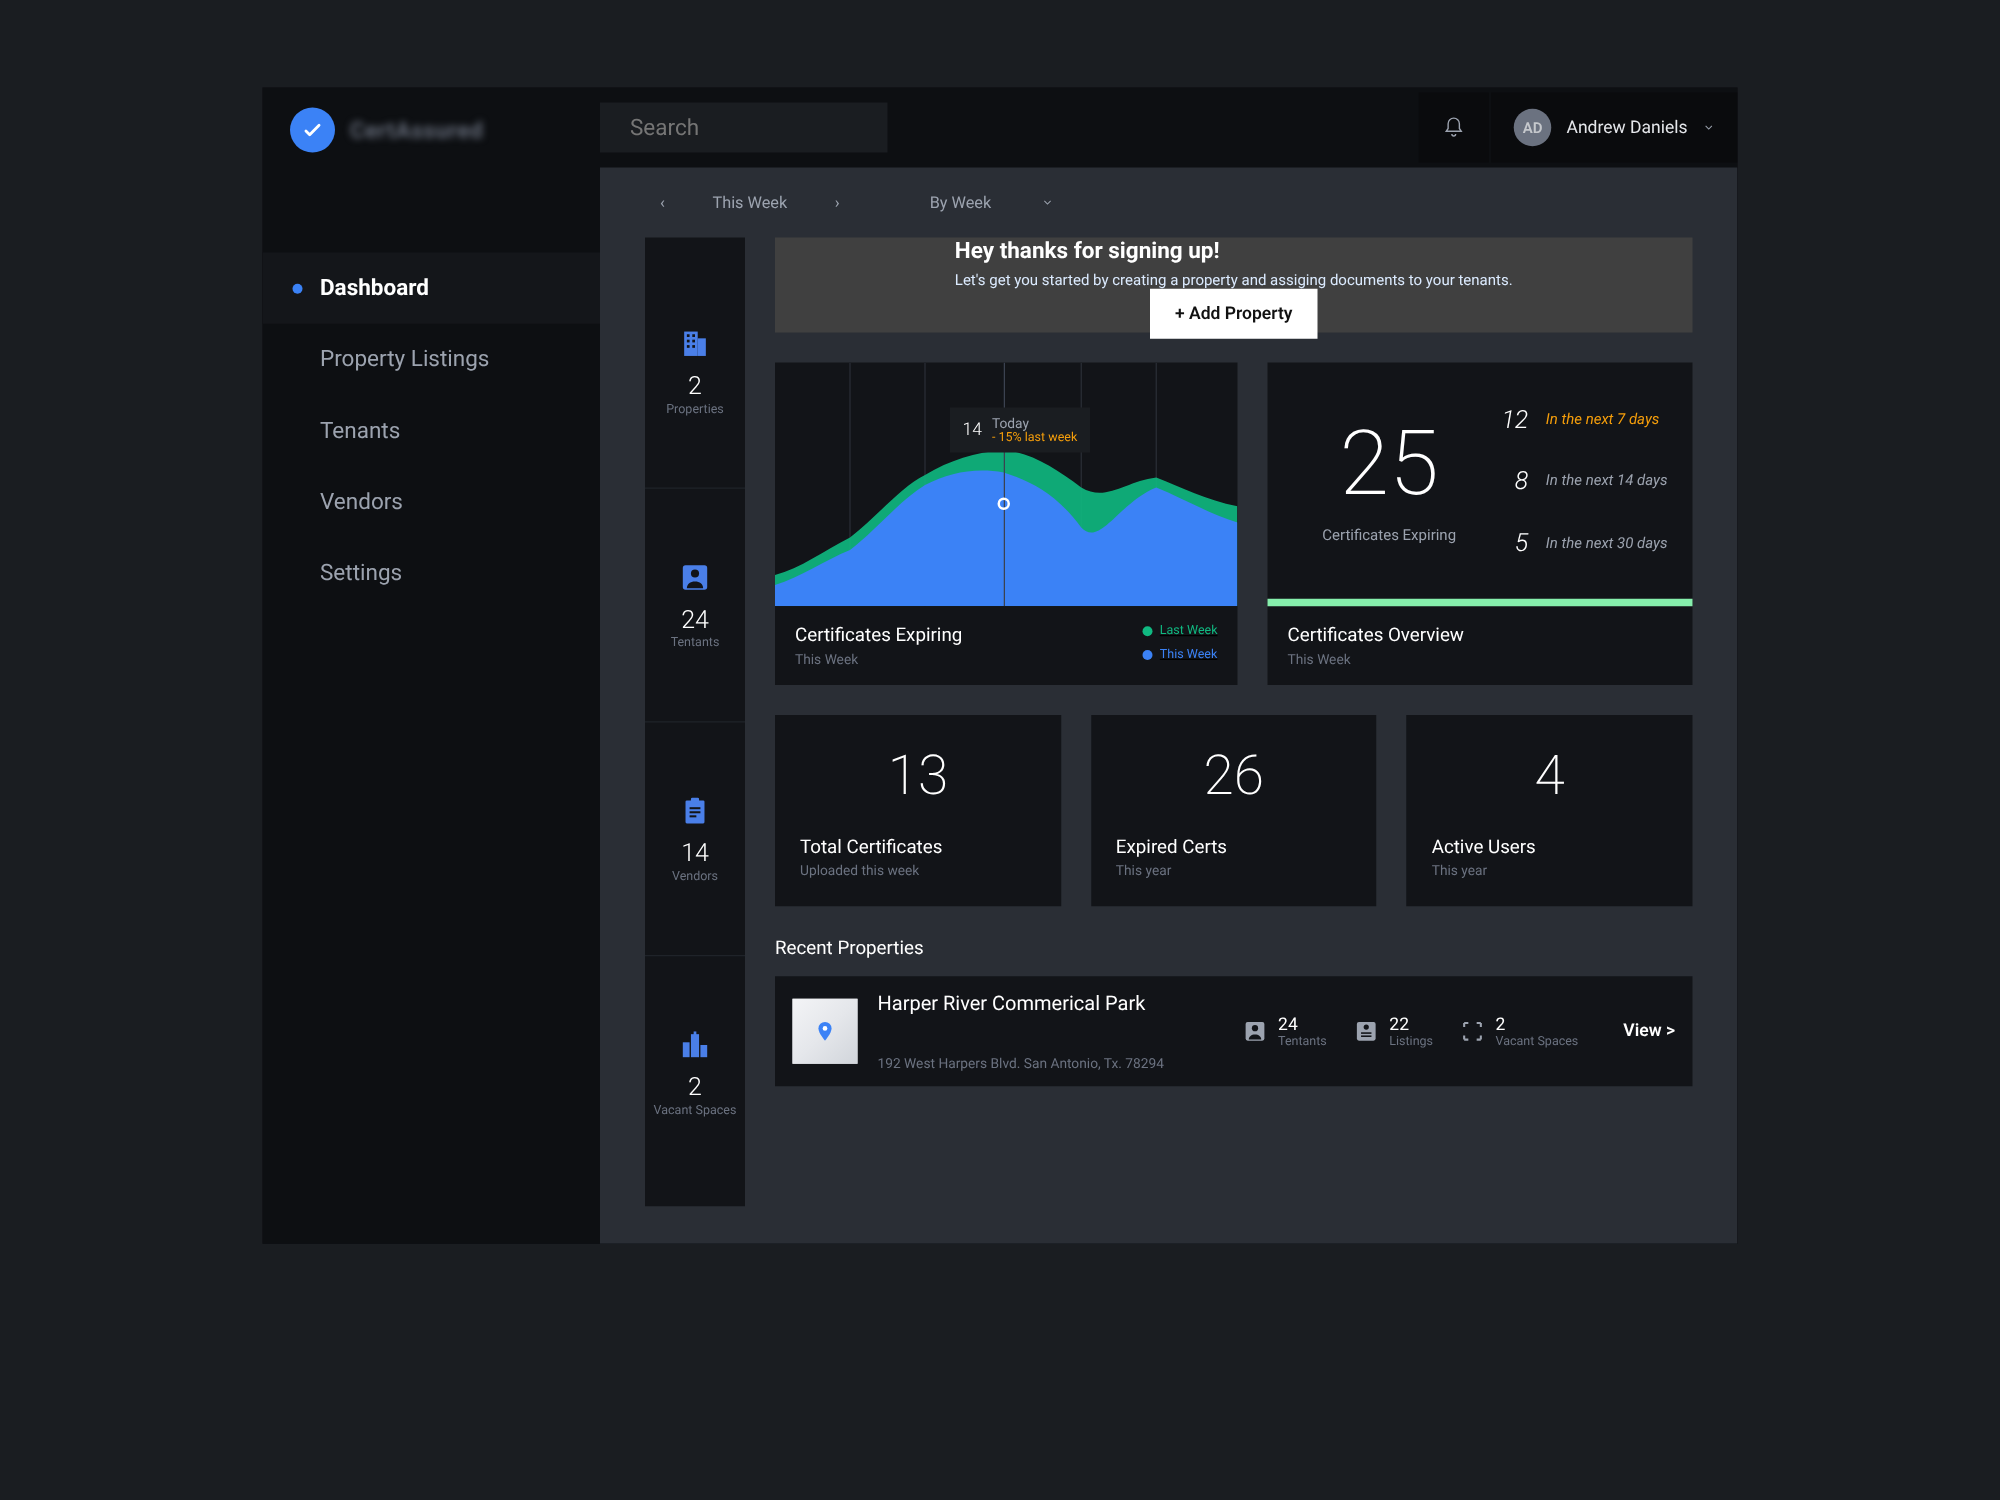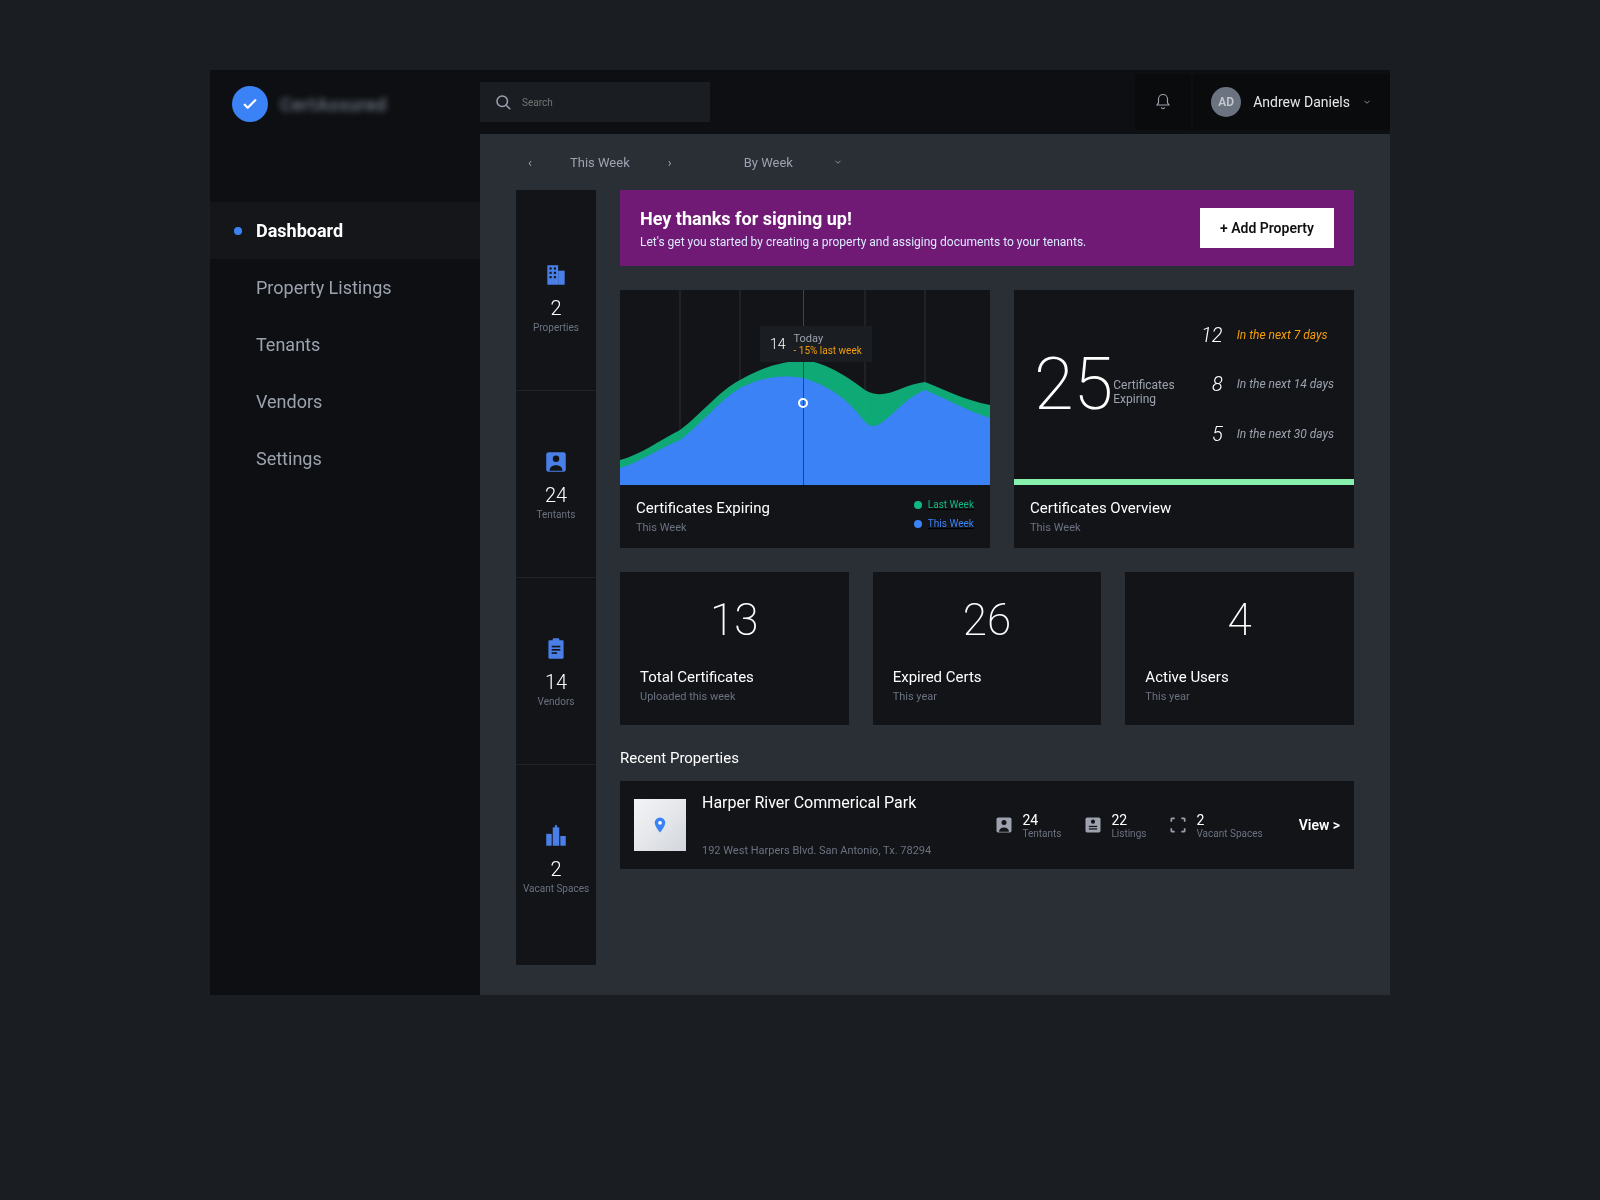--- a/index.html
+++ b/index.html
@@ -11,61 +11,61 @@
 .logo-text { color:#6b7280; font-size:18px; font-weight:600; filter:blur(3px); letter-spacing:0.5px; }
 .nav { display:flex; flex-direction:column; padding-top:50px; }
 .nav-item { padding:18px 24px; color:#9ca3af; font-size:18px; display:flex; align-items:center; gap:14px; cursor:pointer; }
 .nav-item.active { background:#14161a; color:#fff; font-weight:700; }
 .nav-dot { width:8px; height:8px; border-radius:50%; background:#3b82f6; }
 .nav-item.active .nav-dot { background:#3b82f6; }
 .nav-item:not(.active) .nav-dot { background:transparent; }
 .main { flex:1; background:#0d0f12; display:flex; flex-direction:column; }
 .topbar { height:64px; display:flex; align-items:center; padding:0 0 0 0; }
 .search-box { display:flex; align-items:center; background:#1a1d21; width:230px; height:40px; padding:0 14px; gap:10px; margin-left:0; }
-.search-box input { background:transparent; border:none; outline:none; color:#ef4444; font-size:10px; flex:1; }
+.search-box input { background:transparent; border:none; outline:none; color:#ef4444; font-size:18px; flex:1; }
 .topbar-spacer { flex:1; }
 .bell-box { width:56px; height:56px; background:#0a0b0d; display:flex; align-items:center; justify-content:center; }
 .user-box { display:flex; align-items:center; gap:12px; padding:0 18px; height:56px; background:#0a0b0d; margin-left:2px; }
 .avatar { width:30px; height:30px; border-radius:50%; background:#6b7280; color:#c5c8cc; display:flex; align-items:center; justify-content:center; font-size:12px; font-weight:600; }
 .user-name { color:#e5e7eb; font-size:14px; }
 .content { flex:1; background:#2a2e35; padding:0; display:flex; flex-direction:column; }
 .filterbar { height:56px; display:flex; align-items:center; padding:0 40px; gap:24px; color:#9ca3af; font-size:13px; }
 .filterbar .chev { width:20px; text-align:center; cursor:pointer; color:#9ca3af; }
 .filterbar .period { margin:0 6px; }
 .filterbar .mode { margin-left:40px; display:flex; align-items:center; gap:40px; }
 .content-body { flex:1; display:flex; padding:0 36px 30px 36px; gap:24px; }
 .quickstats { width:80px; background:#121418; display:flex; flex-direction:column; padding:14px 0; }
 .qs-item { flex:1; display:flex; flex-direction:column; align-items:center; justify-content:center; gap:2px; padding:10px 0; }
 .qs-item + .qs-item { border-top:1px solid #1f2329; }
 .qs-icon { color:#4a7fe8; margin-bottom:6px; }
 .qs-val { color:#fff; font-size:20px; font-weight:300; }
 .qs-label { color:#6b7280; font-size:10px; }
 .rightcol { flex:1; display:flex; flex-direction:column; gap:24px; }
-.banner { background:#701a75; height:76px; display:flex; align-items:center; padding:0 20px; justify-content:space-between; }
+.banner { background:#404040; height:76px; display:flex; align-items:center; padding:0 20px; justify-content:space-between;flex-direction:column; }
 .banner-text h3 { color:#fff; font-size:18px; font-weight:700; margin-bottom:6px; }
 .banner-text p { color:#dbeafe; font-size:12px; }
 .banner-btn { background:#fff; color:#111; padding:12px 20px; font-size:14px; font-weight:600; cursor:pointer; border:none; }
 .row-cards { display:flex; gap:24px; }
 .chart-card { background:#121418; width:370px; display:flex; flex-direction:column; }
 .chart-area { height:195px; position:relative; overflow:hidden; }
 .chart-tooltip { position:absolute; top:36px; left:140px; background:#1a1d21; padding:6px 10px; font-size:11px; display:flex; align-items:center; gap:8px; }
 .chart-tooltip .tval { color:#fff; font-size:14px; font-weight:300; }
 .chart-tooltip .tlabel { color:#9ca3af; }
 .chart-tooltip .tdelta { color:#f59e0b; font-size:10px; }
 .chart-marker-line { position:absolute; left:183px; top:0; bottom:0; width:1px; background:#3b4250; }
 .chart-marker-dot { position:absolute; left:178px; top:108px; width:10px; height:10px; border:2px solid #fff; border-radius:50%; background:transparent; }
 .chart-footer { padding:14px 16px; display:flex; justify-content:space-between; align-items:flex-start; }
 .cf-title { color:#fff; font-size:15px; margin-bottom:4px; }
 .cf-sub { color:#6b7280; font-size:11px; }
 .legend { display:flex; flex-direction:column; gap:8px; font-size:10px;text-decoration:underline; }
 .legend-item { display:flex; align-items:center; gap:6px; }
 .legend-dot { width:8px; height:8px; border-radius:50%; }
 .overview-card { background:#121418; flex:1; display:flex; flex-direction:column; }
 .ov-top { flex:1; display:flex; padding:20px; }
-.ov-big { flex:1; display:flex; flex-direction:row; justify-content:space-between; align-items:center; }
+.ov-big { flex:1; display:flex; flex-direction:column; justify-content:center; align-items:center; }
 .ov-big-num { color:#fff; font-size:72px; font-weight:200; line-height:1; }
 .ov-big-label { color:#9ca3af; font-size:12px; margin-top:14px; }
 .ov-list { display:flex; flex-direction:column; justify-content:space-around; padding-left:10px; }
 .ov-li { display:flex; align-items:center; gap:14px;font-style:italic; }
 .ov-li-num { color:#fff; font-size:20px; font-weight:300; width:24px; text-align:right; }
 .ov-li-label { color:#9ca3af; font-size:12px; }
 .ov-li.highlight .ov-li-label { color:#f59e0b; }
 .ov-footer { padding:14px 16px; border-top:6px solid #86efac; }
 .stat-cards { display:flex; gap:24px; }
 .stat-card { background:#121418; flex:1; padding:22px 20px; }

